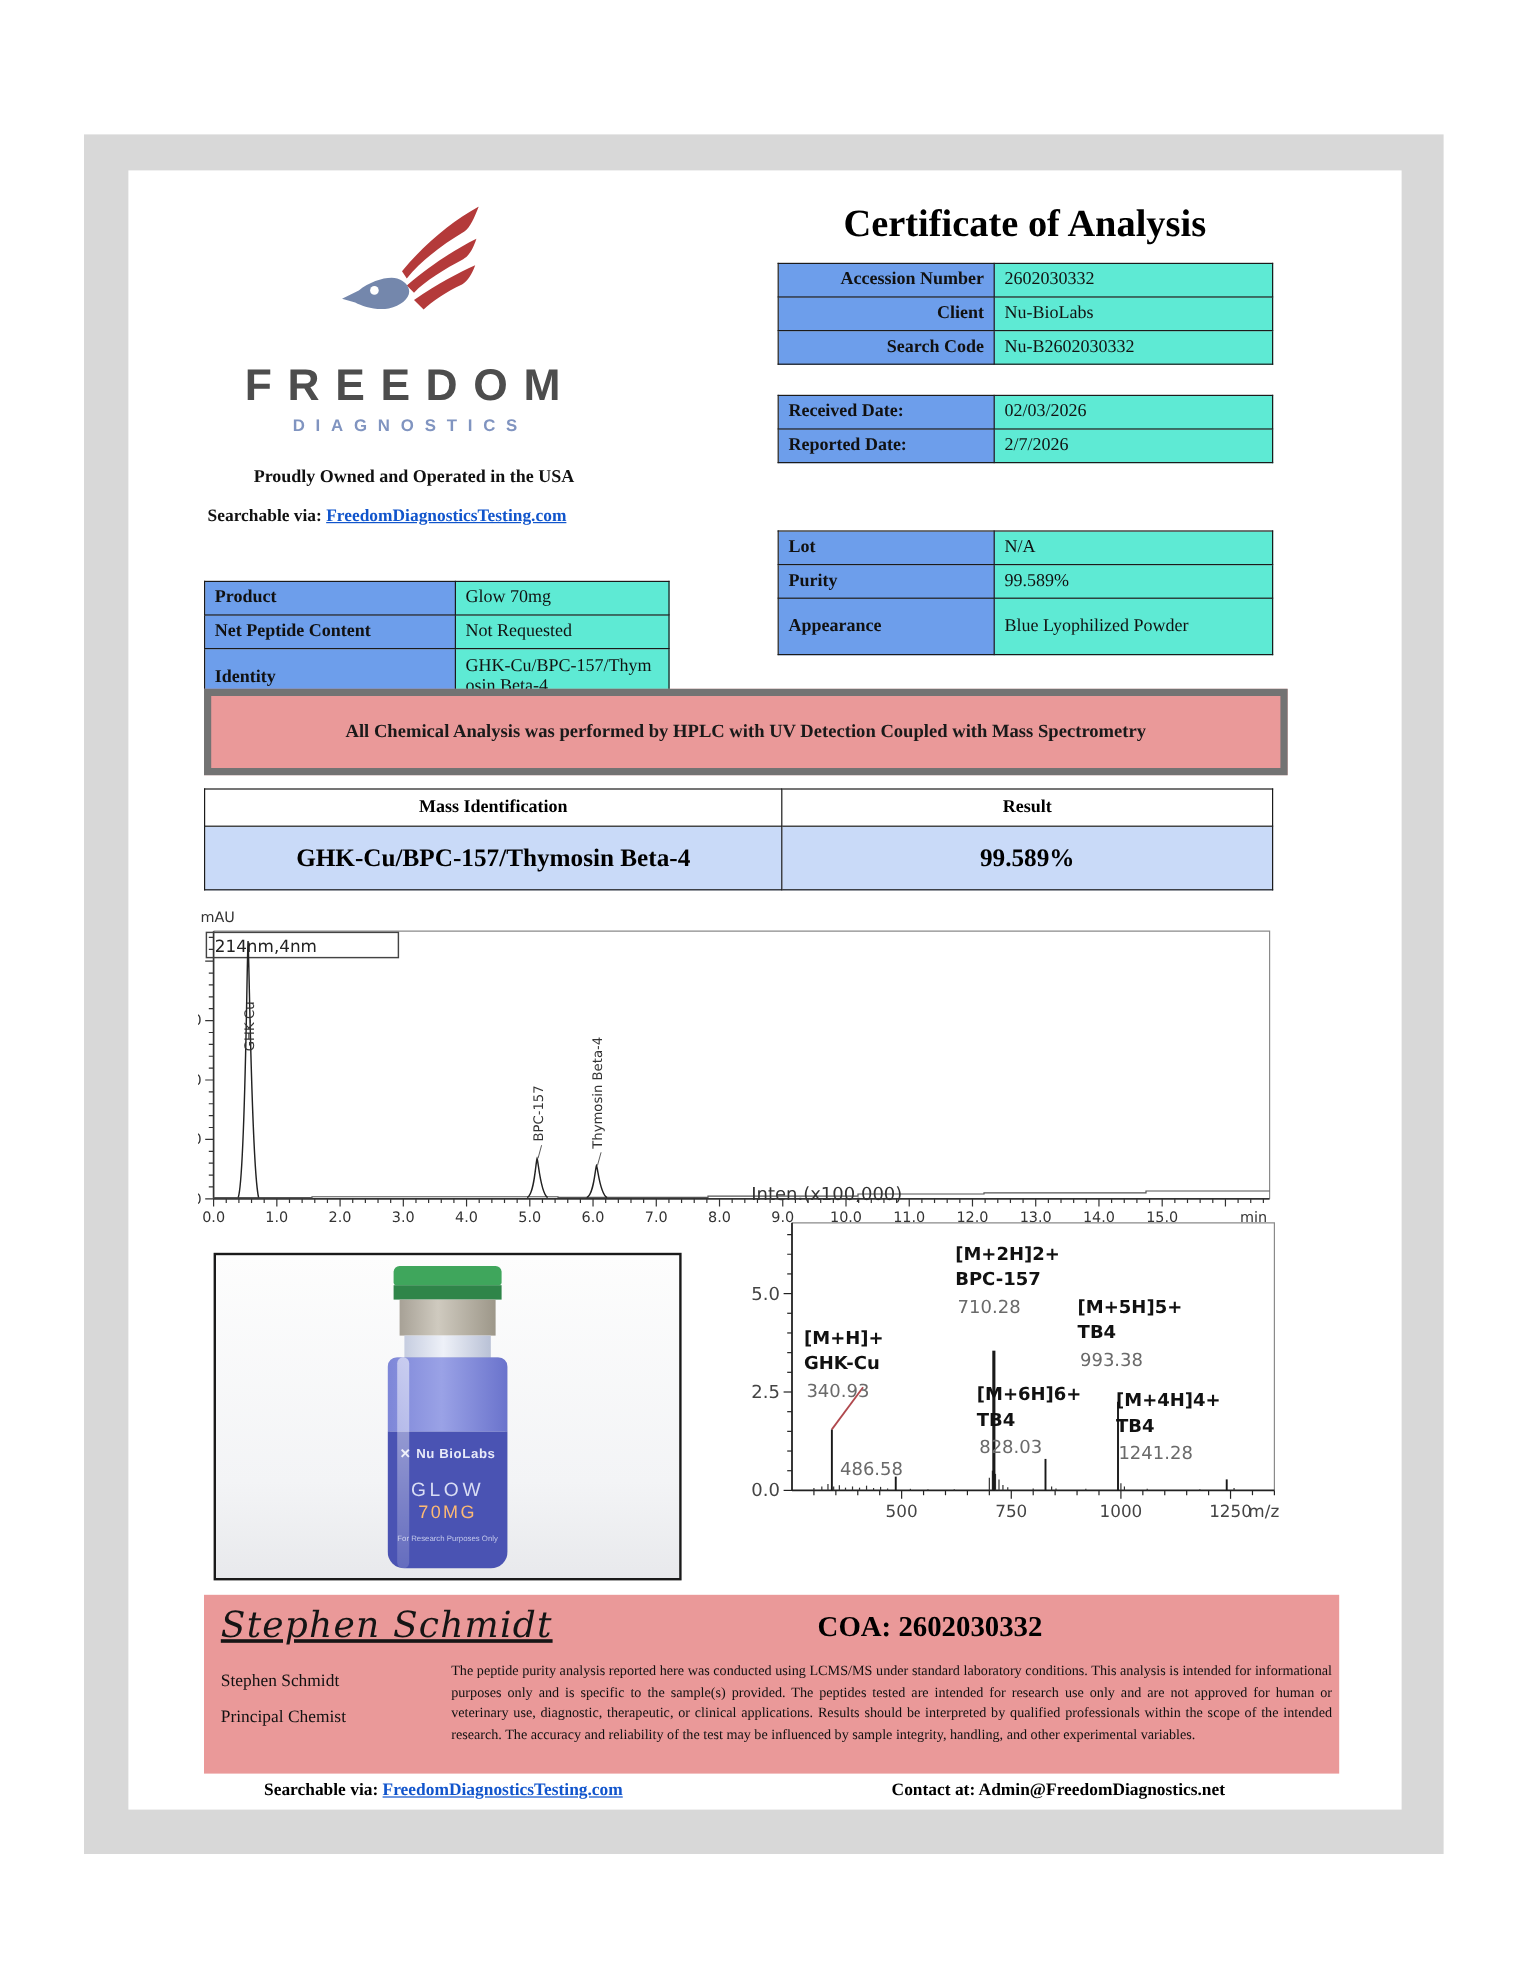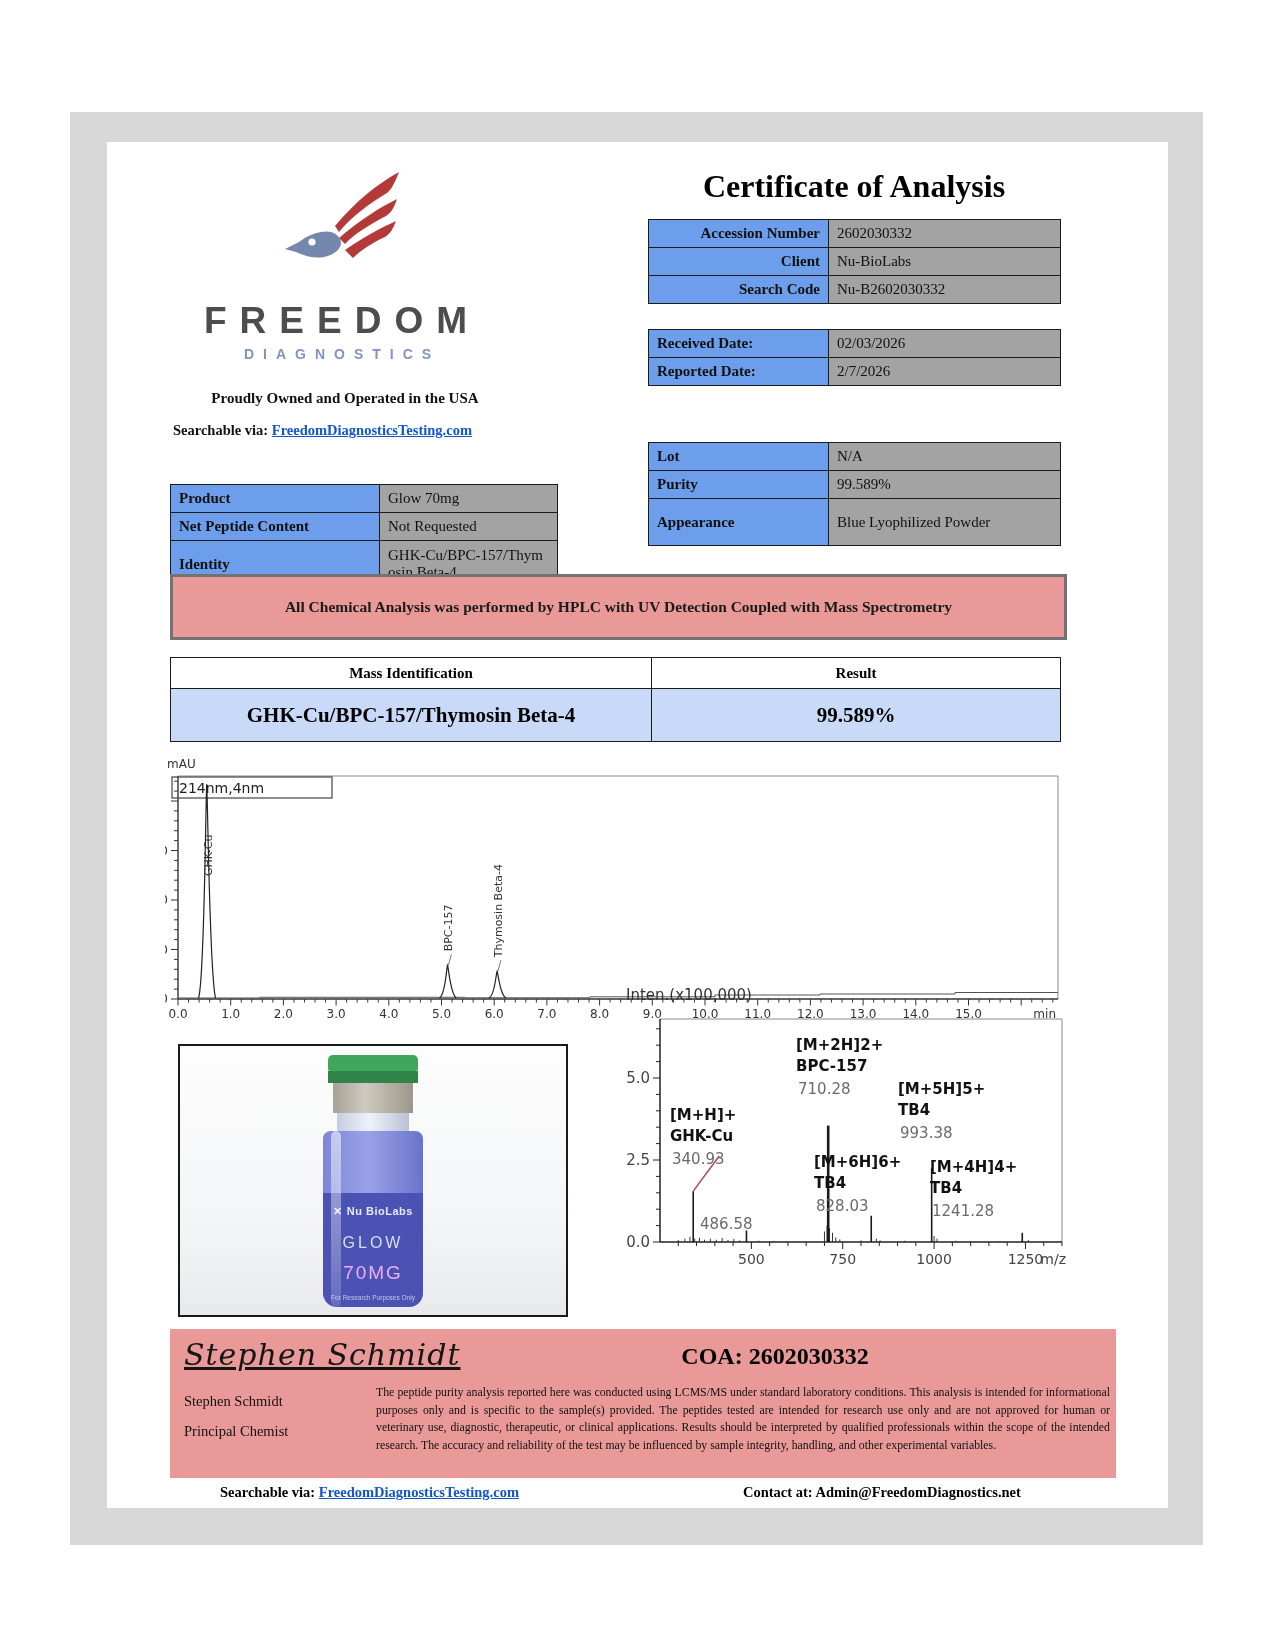--- a/index.html
+++ b/index.html
@@ -21,35 +21,35 @@
   .search-top{position:absolute;left:66px;top:280px;font-weight:700;font-size:14.5px;color:#111;}
   a.doclink{color:#1155cc;text-decoration:underline;font-weight:700;}
 
   .title{position:absolute;left:521px;top:26px;width:452px;text-align:center;
          font-weight:700;font-size:32px;color:#000;}
 
   
   table.dtable{position:absolute;border-collapse:collapse;table-layout:fixed;}
   table.dtable td{border:1.6px solid #1b1b1b;font-size:15px;padding:1px 8px;vertical-align:middle;color:#111;}
   td.lab{background:#6d9eeb;font-weight:700;}
-  td.val{background:#a3a3a3;}
+  td.val{background:#5eead4;}
   tr.r28 td{height:25px;}
   tr.r47 td{height:44px;}
   .t-acc{left:541px;top:77px;width:413px;}
   .t-acc td.lab{width:163px;text-align:right;}
   .t-dates{left:541px;top:187px;width:413px;}
   .t-dates td.lab{width:163px;}
   .t-prod{left:63px;top:300px;width:388px;margin-top:42px;}
   .t-prod td.lab{width:192px;}
   .t-prod td.breakall{word-break:break-all;}
   .t-res{left:541px;top:300px;width:413px;}
   .t-res td.lab{width:163px;}
 
   .banner{position:absolute;left:63px;top:432px;width:891px;height:60px;background:#ea9999;
-          border:3px solid #737373;display:flex;align-items:center;justify-content:center;}
+          border:6px solid #737373;display:flex;align-items:center;justify-content:center;}
   .banner span{font-weight:700;font-size:15.5px;color:#1a1a1a;text-align:center;padding:0 30px;}
 
   table.mtable{position:absolute;left:63px;top:515px;width:891px;border-collapse:collapse;table-layout:fixed;}
   table.mtable td{border:1.6px solid #1b1b1b;text-align:center;vertical-align:middle;color:#000;}
   .mtable .mh td{background:#ffffff;font-weight:700;font-size:15px;height:28px;}
   .mtable .mr td{background:#c9daf8;font-weight:700;font-size:21px;height:50px;}
   .mtable td.c1{width:478px;}
 
   
   #chromatogram{position:absolute;left:58px;top:614px;width:897px;height:265px;}
@@ -67,21 +67,21 @@
   .vbody{position:absolute;left:14px;top:76px;width:100px;height:176px;border-radius:8px 8px 14px 14px;overflow:hidden;
          box-shadow:inset 0 0 0 2px rgba(150,160,190,.45);}
   .powder{position:absolute;left:0;top:0;width:100%;height:62px;
           background:linear-gradient(90deg,#7d86d8,#9aa2e6 45%,#6a73cc);}
   .vlabel{position:absolute;left:0;top:62px;width:100%;height:114px;background:#4a53b3;
           display:flex;flex-direction:column;align-items:center;color:#e8eaf8;
           font-family:"Liberation Sans",sans-serif;}
   .vbrand{margin-top:12px;font-size:11px;font-weight:700;letter-spacing:.5px;}
   .vx{display:inline-block;margin-right:4px;font-weight:700;}
   .vglow{margin-top:16px;font-size:16px;letter-spacing:3px;color:#d9ddf4;}
-  .vmg{margin-top:10px;font-size:19px;letter-spacing:2px;color:#f0abfc;}
+  .vmg{font-size:15px;letter-spacing:2px;color:#fdba74;}
   .vsmall{margin-top:10px;font-size:6.5px;color:#c2c7ea;}
   .glass-glint{position:absolute;left:22px;top:76px;width:10px;height:176px;
                background:linear-gradient(180deg,rgba(255,255,255,.55),rgba(255,255,255,.15));border-radius:5px;}
 
   
   .sigblock{position:absolute;left:63px;top:1187px;width:946px;height:149px;background:#ea9999;}
   .sig-script{position:absolute;left:14px;top:8px;font-family:"DejaVu Serif",serif;font-style:italic;
               font-size:30px;color:#151515;text-decoration:underline;letter-spacing:1px;}
   .coa{position:absolute;left:430px;top:14px;width:350px;text-align:center;font-weight:700;font-size:24px;color:#000;}
   .sig-name{position:absolute;left:14px;top:64px;font-size:14.5px;color:#111;}

